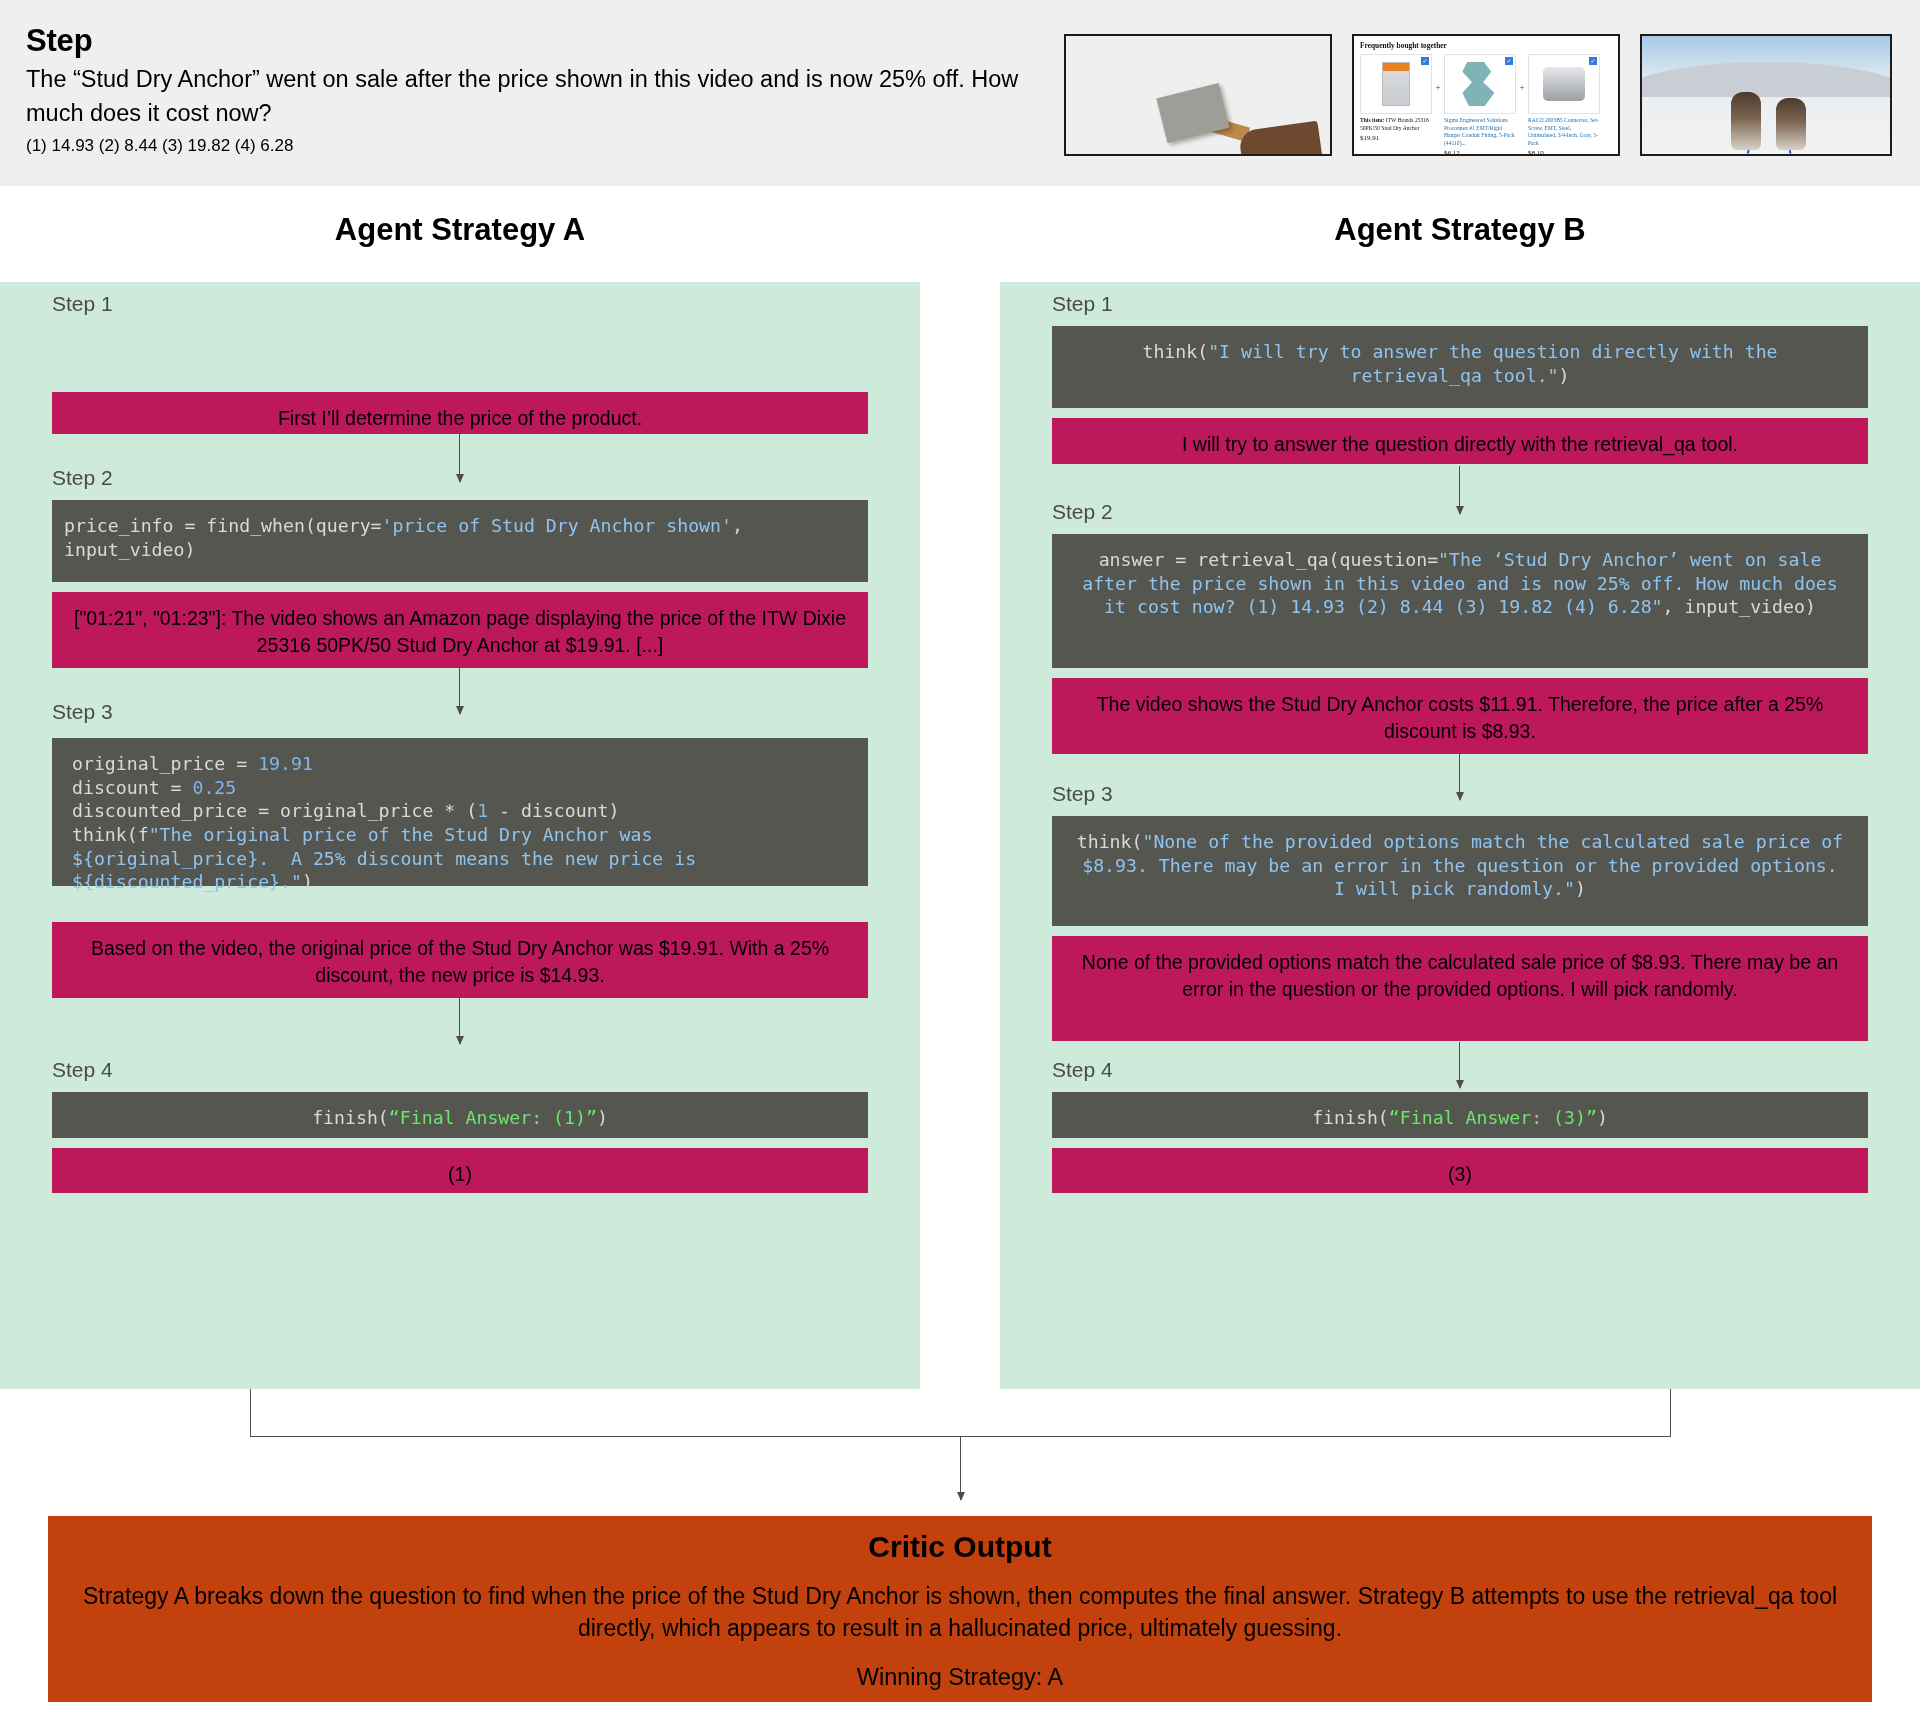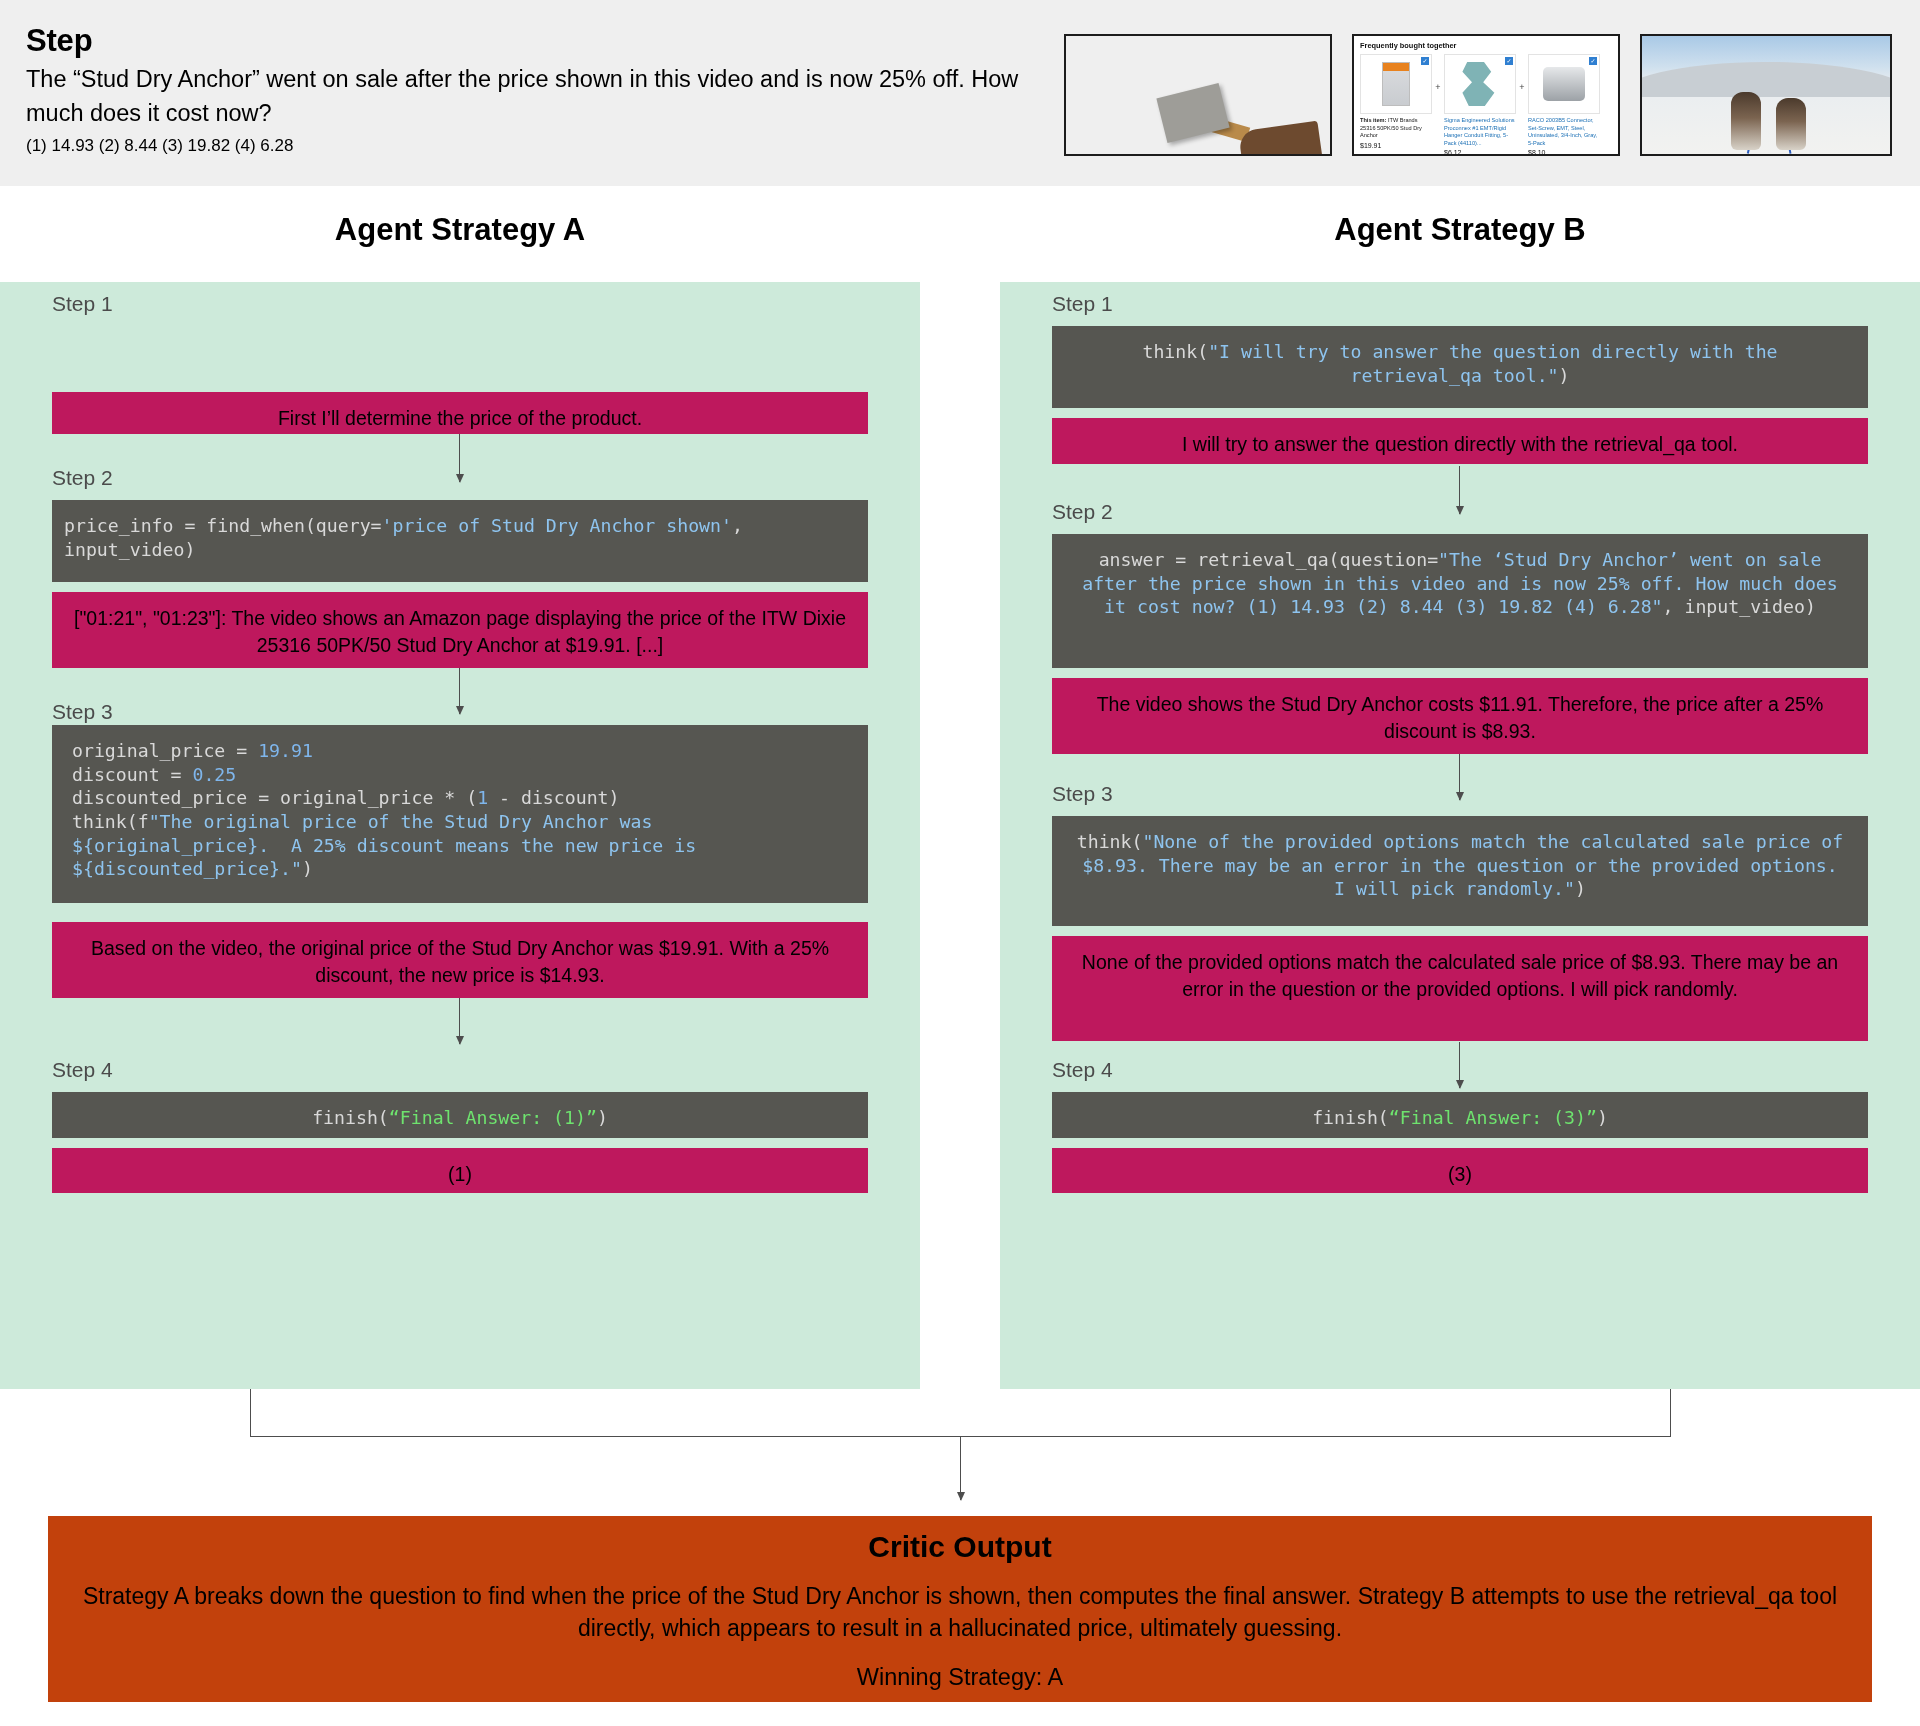--- a/index.html
+++ b/index.html
@@ -100,21 +100,21 @@
     border-radius: 18px 4px 0 0;
     transform: rotate(-8deg);
   }
 
   
   .amz {
     width: 100%; height: 100%;
     background: #ffffff;
     padding: 5px 6px;
     box-sizing: border-box;
-    font-family: Liberation Sans, sans-serif;
+    font-family: Liberation Serif, serif;
   }
   .amz-title {
     font-size: 7.4px; font-weight: bold; color: #111;
     margin-bottom: 4px;
   }
   .amz-row { display: flex; align-items: flex-start; }
   .amz-cell { width: 72px; }
   .amz-plus { width: 12px; text-align: center; font-size: 9px; color: #444; padding-top: 28px; }
   .amz-imgbox {
     height: 58px; border: 1px solid #e3e3e3; position: relative;
@@ -379,21 +379,21 @@
 
 <div class="panel" id="panel-a">
     <div class="step-label" style="top: 10px;">Step 1</div>
     <div class="out-block" style="top: 110px; height: 42px;">First I’ll determine the price of the product.</div>
     <div class="arrow-v" style="top: 152px; height: 48px;"></div>
     <div class="step-label" style="top: 184px;">Step 2</div>
     <div class="code-block" style="top: 218px; height: 82px; padding-left: 12px;"><span>price_info = find_when(query=</span><span class="str">'price of Stud Dry Anchor shown'</span><span>, input_video)</span></div>
     <div class="out-block" style="top: 310px; height: 76px;">["01:21", "01:23"]: The video shows an Amazon page displaying the price of the ITW Dixie 25316 50PK/50 Stud Dry Anchor at $19.91. [...]</div>
     <div class="arrow-v" style="top: 386px; height: 46px;"></div>
     <div class="step-label" style="top: 418px;">Step 3</div>
-    <div class="code-block" style="top: 443px; height: 178px;"><span>original_price = </span><span class="num">19.91</span><span>
+    <div class="code-block" style="top: 456px; height: 148px;"><span>original_price = </span><span class="num">19.91</span><span>
 discount = </span><span class="num">0.25</span><span>
 discounted_price = original_price * (</span><span class="num">1</span><span> - discount)
 think(f</span><span class="str">"The original price of the Stud Dry Anchor was ${original_price}.  A 25% discount means the new price is ${discounted_price}."</span><span>)</span></div>
     <div class="out-block" style="top: 640px; height: 76px;">Based on the video, the original price of the Stud Dry Anchor was $19.91. With a 25% discount, the new price is $14.93.</div>
     <div class="arrow-v" style="top: 716px; height: 46px;"></div>
     <div class="step-label" style="top: 776px;">Step 4</div>
     <div class="code-block centered" style="top: 810px; height: 46px;"><span>finish(</span><span class="ok">“Final Answer: (1)”</span><span>)</span></div>
     <div class="out-block" style="top: 866px; height: 45px;">(1)</div>
   </div>
 <div class="panel" id="panel-b">

